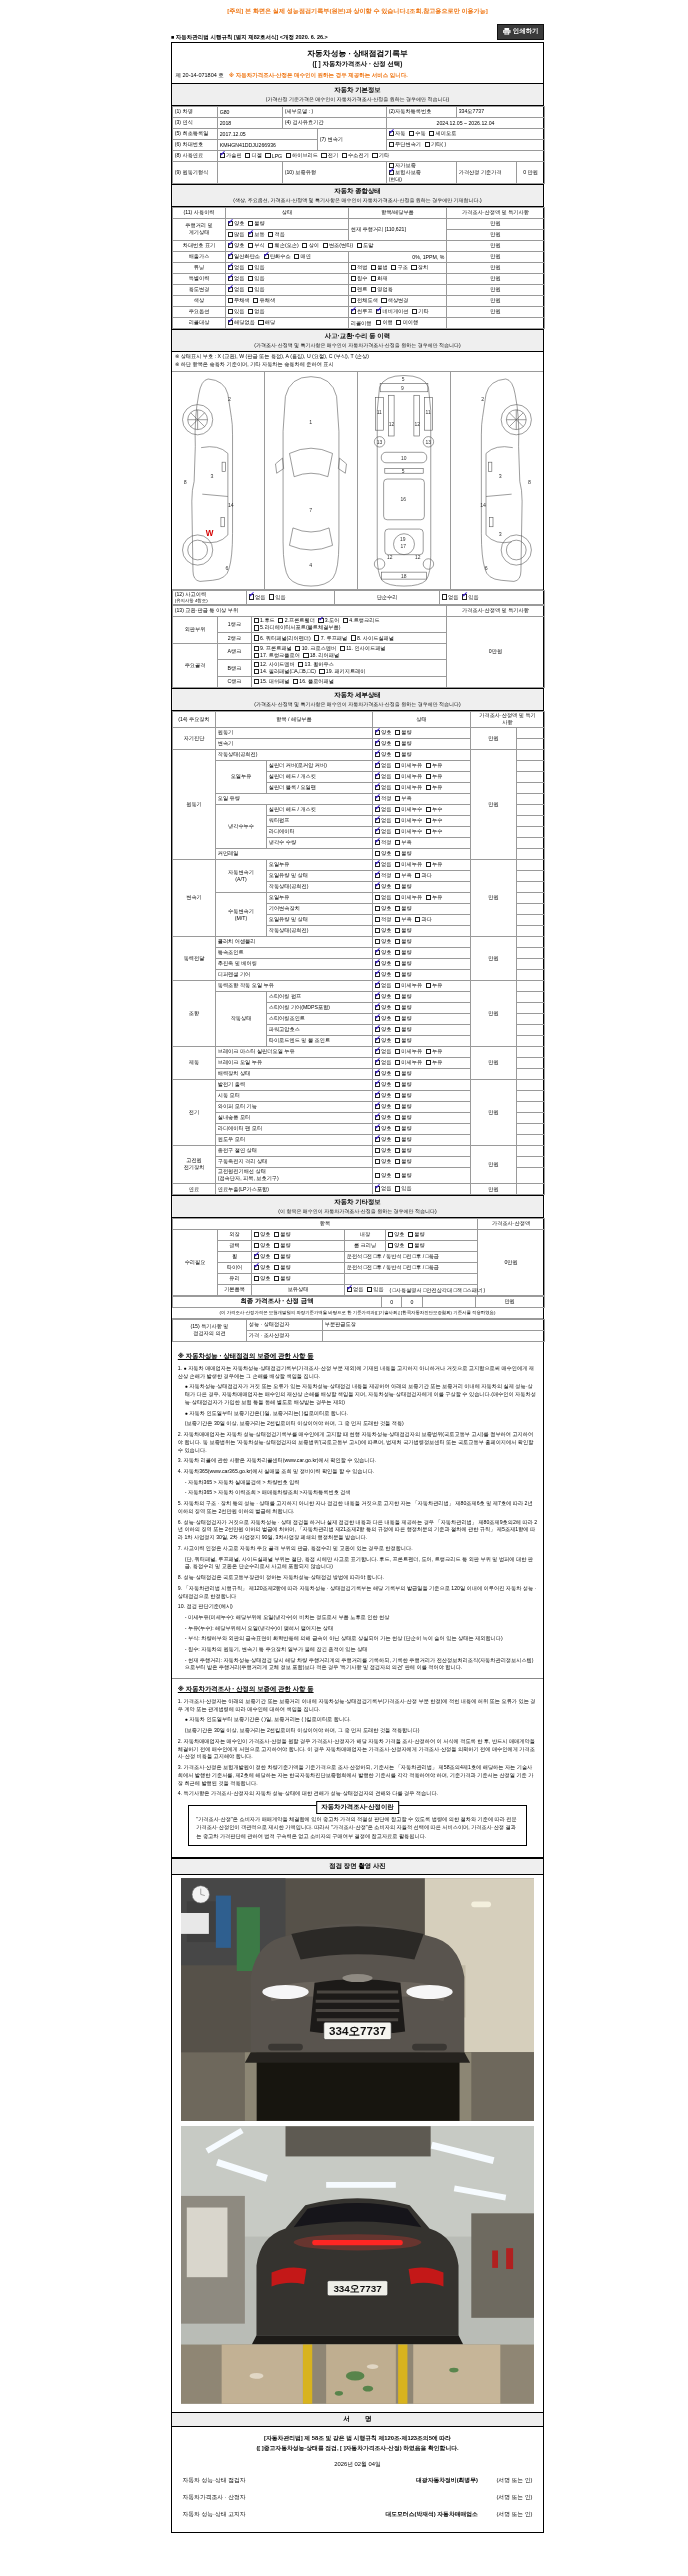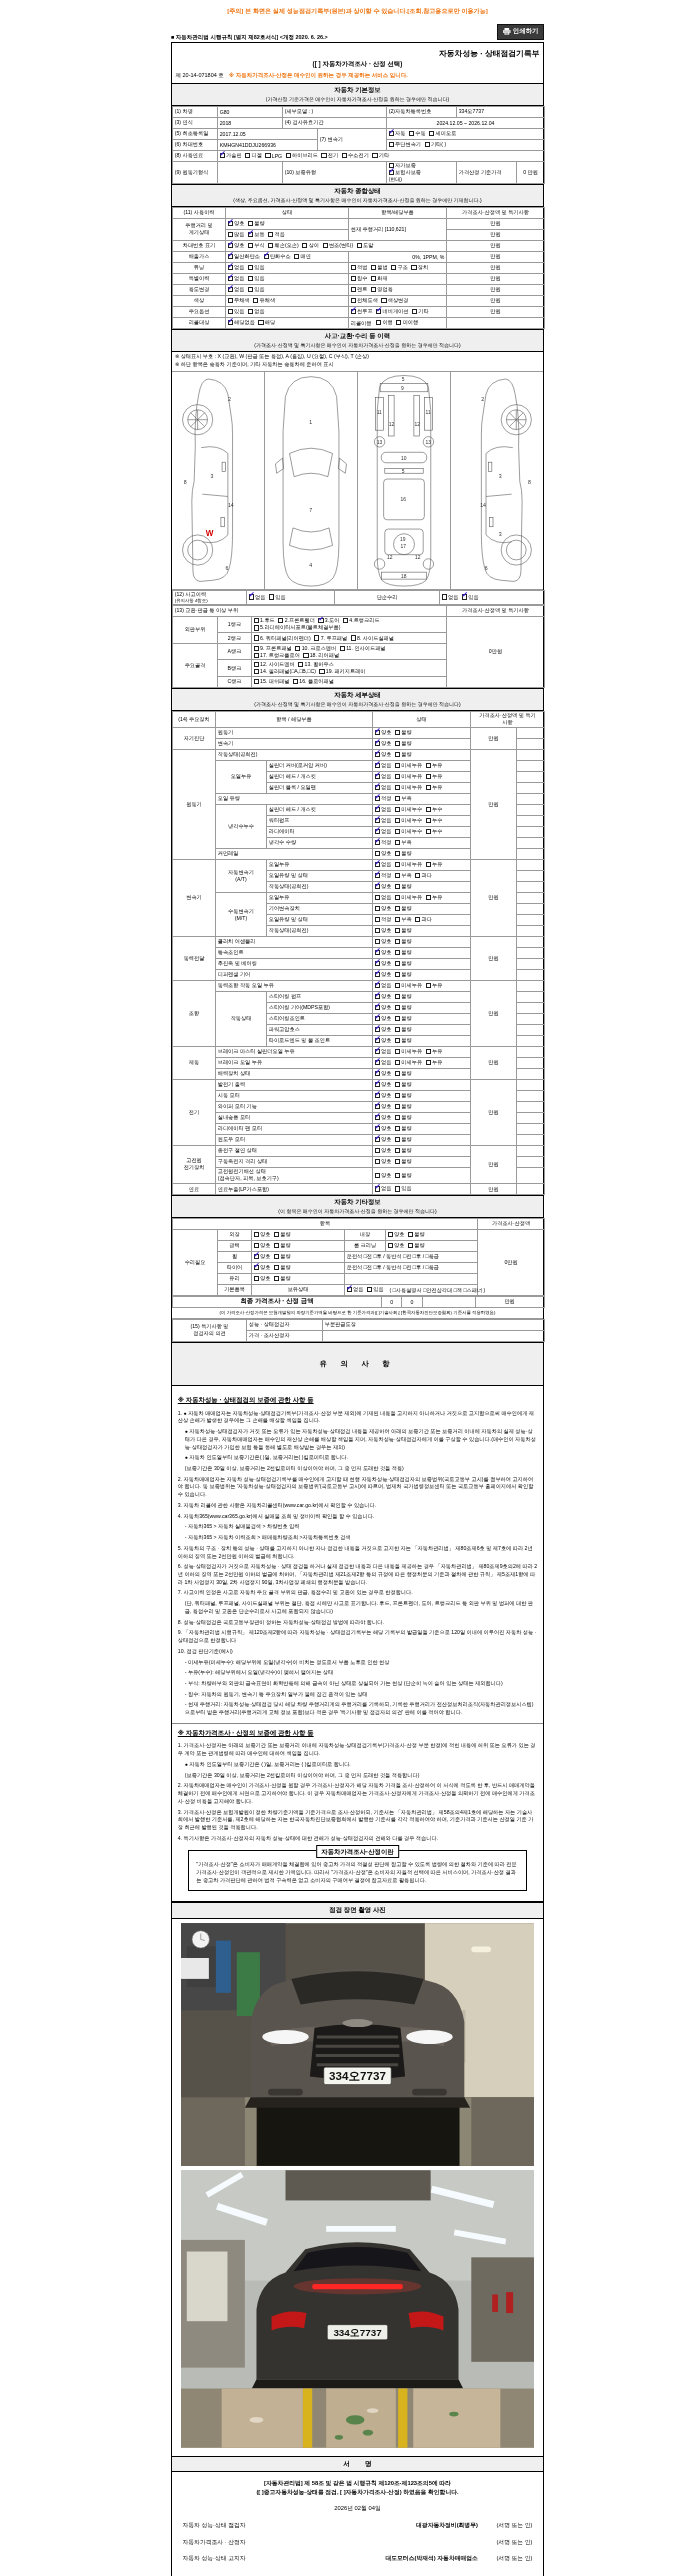--- a/index.html
+++ b/index.html
@@ -4,21 +4,21 @@
 <style>
   *{box-sizing:border-box;margin:0;padding:0}
   body{background:#fff;min-height:2576px;width:689px;font-family:"Liberation Sans","DejaVu Sans",sans-serif;color:#000}
   .doc{position:relative;margin-left:171px;width:373px;padding-top:7px}
   .warn{text-align:center;font-size:6.1px;font-weight:bold;color:#ef7512;margin-bottom:8.1px}
   .topbar{display:flex;justify-content:space-between;align-items:flex-end;margin-bottom:1.2px}
   .rule{font-size:5.5px;font-weight:bold}
   .printbtn{display:inline-flex;align-items:center;gap:2.3px;border:1.2px solid #111;background:#3a3a3a;color:#fff;font-size:6.4px;font-weight:bold;padding:2.3px 4.6px;cursor:pointer;margin-bottom:1.2px}
   .form{border:1.2px solid #000;background:#fff}
   .titleblk{padding:4.6px 3.5px 3.5px 3.5px}
-  .t1{text-align:right;font-size:7.8px;font-weight:bold}
+  .t1{text-align:center;font-size:7.8px;font-weight:bold}
   .t2{text-align:center;font-size:6.4px;font-weight:bold;margin-top:1.2px}
   .docno{font-size:5.5px;margin-top:3.5px}
   .docno .svc{color:#ef7512;font-weight:bold;margin-left:3.5px}
   .sech{background:#efefef;border-top:1.7px solid #000;border-bottom:1.7px solid #000;text-align:center;padding:2.3px 1.2px}
   .sech .h{font-size:6.4px;font-weight:bold}
   .sech .sub{font-size:5px;margin-top:1.2px}
   table.t{width:100%;border-collapse:collapse;table-layout:fixed}
   table.t td{border:0.6px solid #9a9a9a;font-size:5.2px;padding:0.6px 1.7px;height:11px;vertical-align:middle;overflow:hidden}
   table.t td.lab{text-align:left}
   table.t td.c{text-align:center}
@@ -1442,21 +1442,20 @@
         <td class="lab">성능 · 상태점검자</td>
         <td class="lab">부분판금도장</td>
       </tr>
       <tr>
         <td class="lab">가격 · 조사산정자</td>
         <td class="lab"></td>
       </tr>
     </tbody>
       </table>
 
-    <div class="bigband">유 의 사 항</div>
 
     <div class="nbox notewrap">
       <div class="ntitle">※ 자동차성능 · 상태점검의 보증에 관한 사항 등</div>
       <div id="notice1">
           <div class="nitem">1. ● 자동차 매매업자는 자동차성능·상태점검기록부(가격조사·산정 부분 제외)에 기재된 내용을 고지하지 아니하거나 거짓으로 고지함으로써 매수인에게 재산상 손해가 발생한 경우에는 그 손해를 배상할 책임을 집니다.</div>
           <div class="nitem ind">● 자동차성능·상태점검자가 거짓 또는 오류가 있는 자동차성능·상태점검 내용을 제공하여 아래의 보증기간 또는 보증거리 이내에 자동차의 실제 성능·상태가 다른 경우, 자동차매매업자는 매수인의 재산상 손해를 배상할 책임을 지며, 자동차성능·상태점검자에게 이를 구상할 수 있습니다.(매수인이 자동차성능·상태점검자가 가입한 보험 등을 통해 별도로 배상받는 경우는 제외)</div>
           <div class="nitem ind">● 자동차 인도일부터 보증기간은( )일, 보증거리는( )킬로미터로 합니다.</div>
           <div class="nitem ind">(보증기간은 30일 이상, 보증거리는 2천킬로미터 이상이어야 하며, 그 중 먼저 도래한 것을 적용)</div>
           <div class="nitem">2. 자동차매매업자는 자동차 성능·상태점검기록부를 매수인에게 고지할 때 현행 자동차성능·상태점검자의 보증범위(국토교통부 고시)를 첨부하여 고지하여야 합니다. 동 보증범위는 '자동차성능·상태점검자의 보증범위'(국토교통부 고시)에 따르며, 법제처 국가법령정보센터 또는 국토교통부 홈페이지에서 확인할 수 있습니다.</div>
           <div class="nitem">3. 자동차 리콜에 관한 사항은 자동차리콜센터(www.car.go.kr)에서 확인할 수 있습니다.</div>

